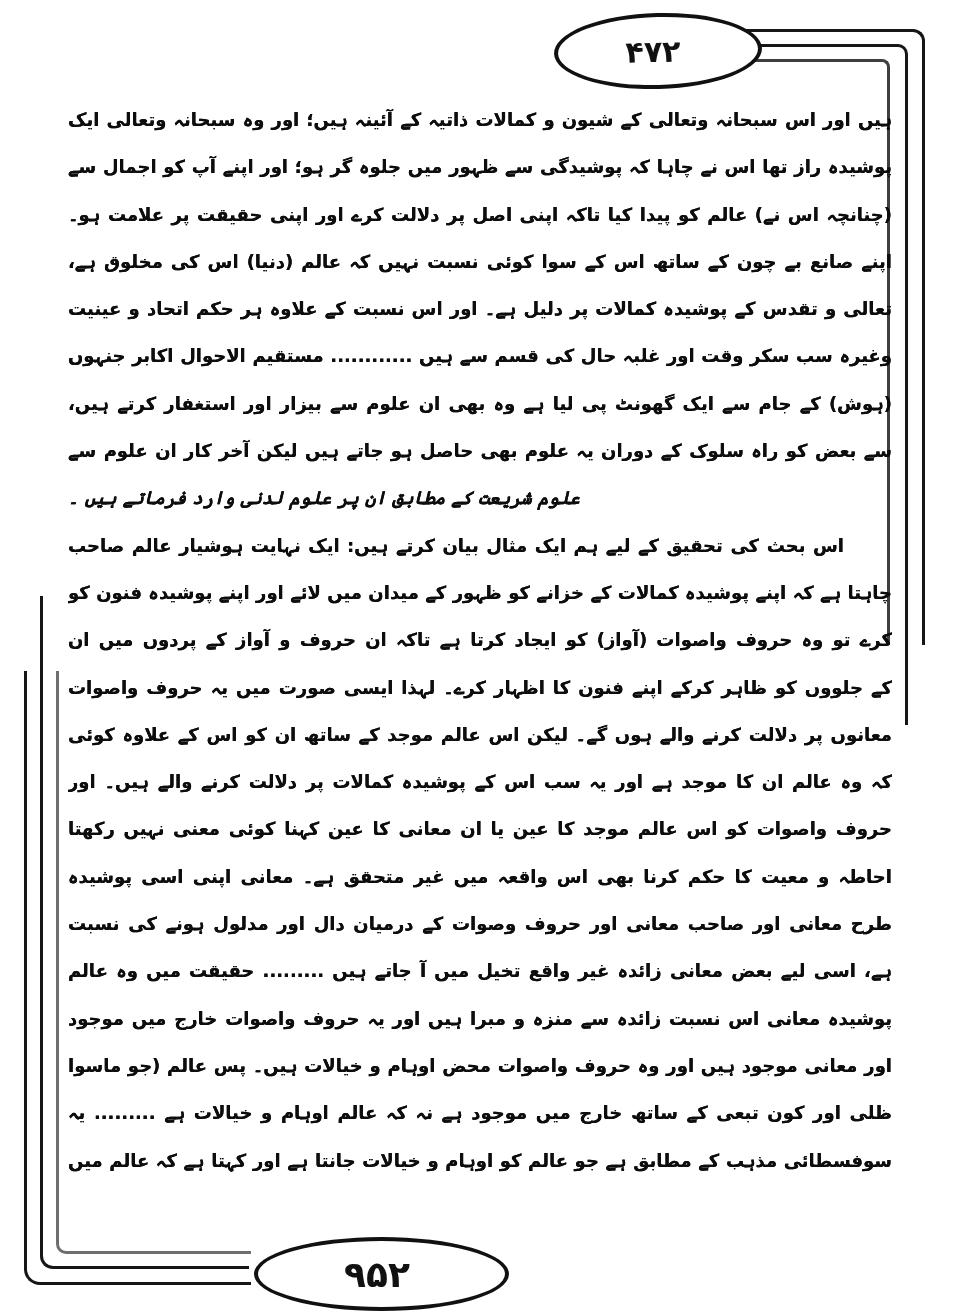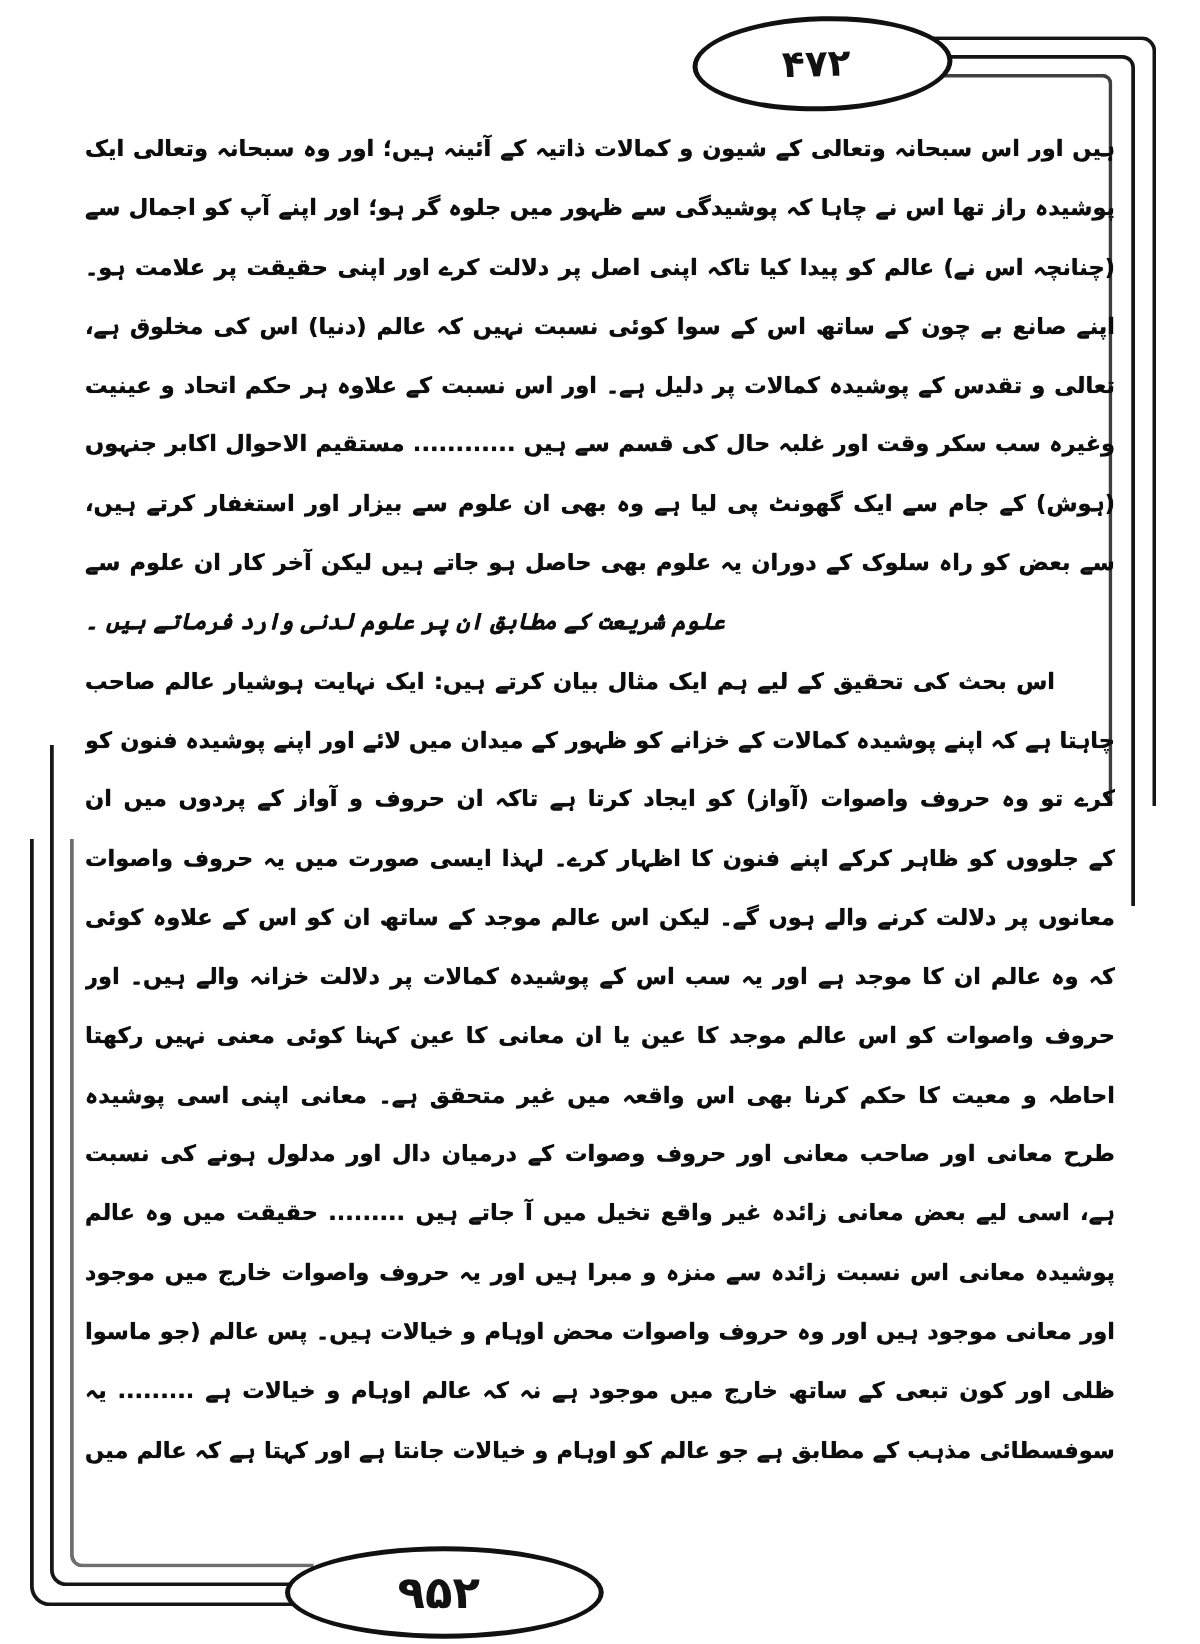--- a/index.html
+++ b/index.html
@@ -17,21 +17,21 @@
   #bl-outer{left:24px;top:671px;width:224px;height:611px;}
   #bl-mid  {left:40px;top:596px;width:206px;height:670px;border-bottom-left-radius:13px;}
   #bl-inner{left:56px;top:671px;width:192px;height:580px;border-color:#6e6e6e;border-bottom-left-radius:10px;}
   
   .badge{
     position:absolute;z-index:5;background:#ffffff;border:4px solid #111111;border-radius:50%;
     display:flex;align-items:center;justify-content:center;
     font-weight:bold;color:#111111;direction:rtl;
   }
   #top-badge{left:554px;top:13px;width:190px;height:68px;font-size:30px;letter-spacing:10px;padding-right:10px;transform:rotate(-1.5deg);}
-  #bottom-badge{left:228px;top:1237px;width:238px;height:66px;font-size:36px;letter-spacing:9px;padding-right:9px;}
+  #bottom-badge{left:254px;top:1237px;width:238px;height:66px;font-size:36px;letter-spacing:9px;padding-right:9px;}
   
   #text-block{
     position:absolute;left:68px;top:96px;width:824px;z-index:2;
   }
   .text-line{
     height:47.3px;line-height:47.3px;font-size:18px;font-weight:bold;color:#0d0d0d;
     direction:rtl;text-align:justify;text-align-last:justify;
     text-shadow:0 0 0.6px #0d0d0d;box-sizing:border-box;overflow:hidden;
   }
   .text-line.left{text-align:left;text-align-last:left;font-style:italic;}
@@ -63,21 +63,21 @@
     <div class="text-line" dir="rtl">تعالی و تقدس کے پوشیدہ کمالات پر دلیل ہے۔ اور اس نسبت کے علاوہ ہر حکم اتحاد و عینیت اور احاطہ و معیت</div>
     <div class="text-line" dir="rtl">وغیرہ سب سکر وقت اور غلبہ حال کی قسم سے ہیں ............ مستقیم الاحوال اکابر جنہوں نے ان کے صحو</div>
     <div class="text-line" dir="rtl">(ہوش) کے جام سے ایک گھونٹ پی لیا ہے وہ بھی ان علوم سے بیزار اور استغفار کرتے ہیں، اگرچہ ان میں</div>
     <div class="text-line" dir="rtl">سے بعض کو راہ سلوک کے دوران یہ علوم بھی حاصل ہو جاتے ہیں لیکن آخر کار ان علوم سے گذار دیتے ہیں اور</div>
     <div class="text-line left" dir="rtl">علوم شریعت کے مطابق ان پر علوم لدنی وارد فرماتے ہیں ۔</div>
     <div class="text-line indent" dir="rtl">اس بحث کی تحقیق کے لیے ہم ایک مثال بیان کرتے ہیں: ایک نہایت ہوشیار عالم صاحب فنون جب</div>
     <div class="text-line" dir="rtl">چاہتا ہے کہ اپنے پوشیدہ کمالات کے خزانے کو ظہور کے میدان میں لائے اور اپنے پوشیدہ فنون کو برملا ظاہر</div>
     <div class="text-line" dir="rtl">کرے تو وہ حروف واصوات (آواز) کو ایجاد کرتا ہے تاکہ ان حروف و آواز کے پردوں میں ان کمالات</div>
     <div class="text-line" dir="rtl">کے جلووں کو ظاہر کرکے اپنے فنون کا اظہار کرے۔ لہذا ایسی صورت میں یہ حروف واصوات اس کے پوشیدہ</div>
     <div class="text-line" dir="rtl">معانوں پر دلالت کرنے والے ہوں گے۔ لیکن اس عالم موجد کے ساتھ ان کو اس کے علاوہ کوئی نسبت نہیں</div>
-    <div class="text-line" dir="rtl">کہ وہ عالم ان کا موجد ہے اور یہ سب اس کے پوشیدہ کمالات پر دلالت خزانہ والے ہیں۔ اور</div>
+    <div class="text-line" dir="rtl">کہ وہ عالم ان کا موجد ہے اور یہ سب اس کے پوشیدہ کمالات پر دلالت کرنے والے ہیں۔ اور</div>
     <div class="text-line" dir="rtl">حروف واصوات کو اس عالم موجد کا عین یا ان معانی کا عین کہنا کوئی معنی نہیں رکھتا ............ اور اسی طرح</div>
     <div class="text-line" dir="rtl">احاطہ و معیت کا حکم کرنا بھی اس واقعہ میں غیر متحقق ہے۔ معانی اپنی اسی پوشیدہ سادگی میں ہیں۔ ہاں جس</div>
     <div class="text-line" dir="rtl">طرح معانی اور صاحب معانی اور حروف وصوات کے درمیان دال اور مدلول ہونے کی نسبت موجود اور متحقق</div>
     <div class="text-line" dir="rtl">ہے، اسی لیے بعض معانی زائدہ غیر واقع تخیل میں آ جاتے ہیں ......... حقیقت میں وہ عالم اور اس کے</div>
     <div class="text-line" dir="rtl">پوشیدہ معانی اس نسبت زائدہ سے منزہ و مبرا ہیں اور یہ حروف واصوات خارج میں موجود ہیں نہ یہ کہ وہ عالم</div>
     <div class="text-line" dir="rtl">اور معانی موجود ہیں اور وہ حروف واصوات محض اوہام و خیالات ہیں۔ پس عالم (جو ماسوا اللہ سے مراد وجود</div>
     <div class="text-line" dir="rtl">ظلی اور کون تبعی کے ساتھ خارج میں موجود ہے نہ کہ عالم اوہام و خیالات ہے ......... یہ مذہب بعینہ</div>
     <div class="text-line" dir="rtl">سوفسطائی مذہب کے مطابق ہے جو عالم کو اوہام و خیالات جانتا ہے اور کہتا ہے کہ عالم میں حقیقت کو ثابت کرنا</div>
   </div>
 

